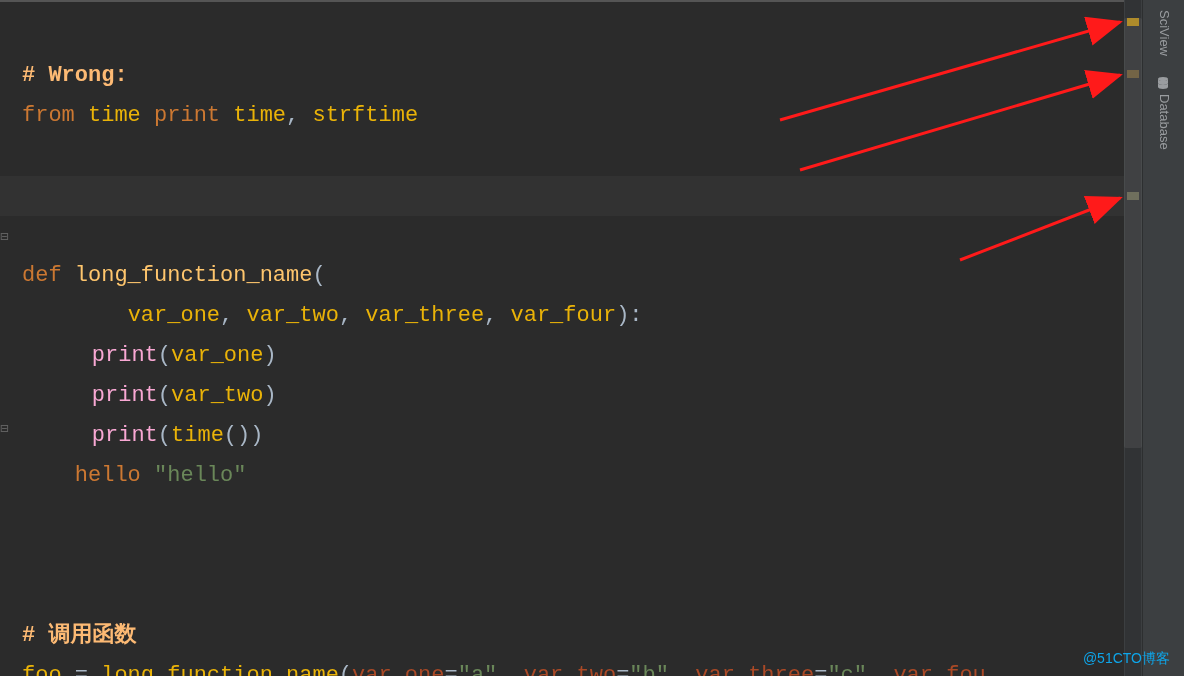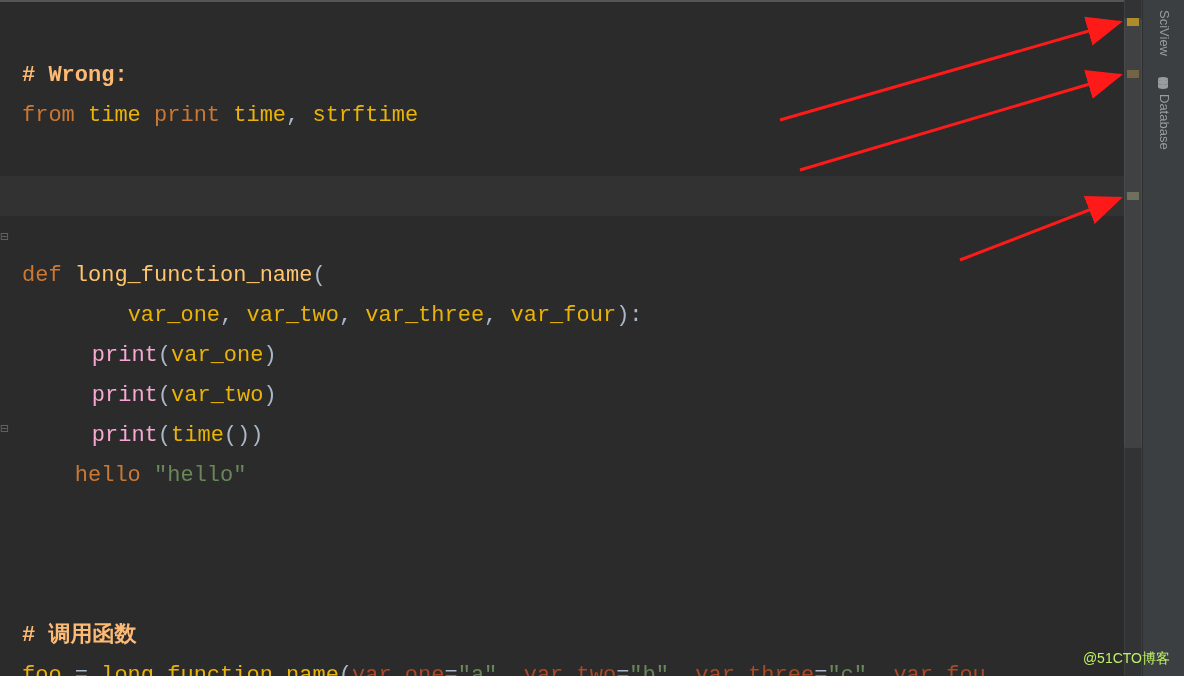--- a/index.html
+++ b/index.html
@@ -124,21 +124,21 @@
   }
 
   .arrow {
     position: absolute;
     pointer-events: none;
   }
   .watermark {
     position: absolute;
     right: 14px;
     bottom: 8px;
-    color: #bef264;
+    color: #0ea5e9;
     font-family: sans-serif;
     font-size: 14px;
   }
 </style>
 </head>
 <body>
 
 <div class="top-tab-indicator"></div>
 
 <div class="editor-area">

